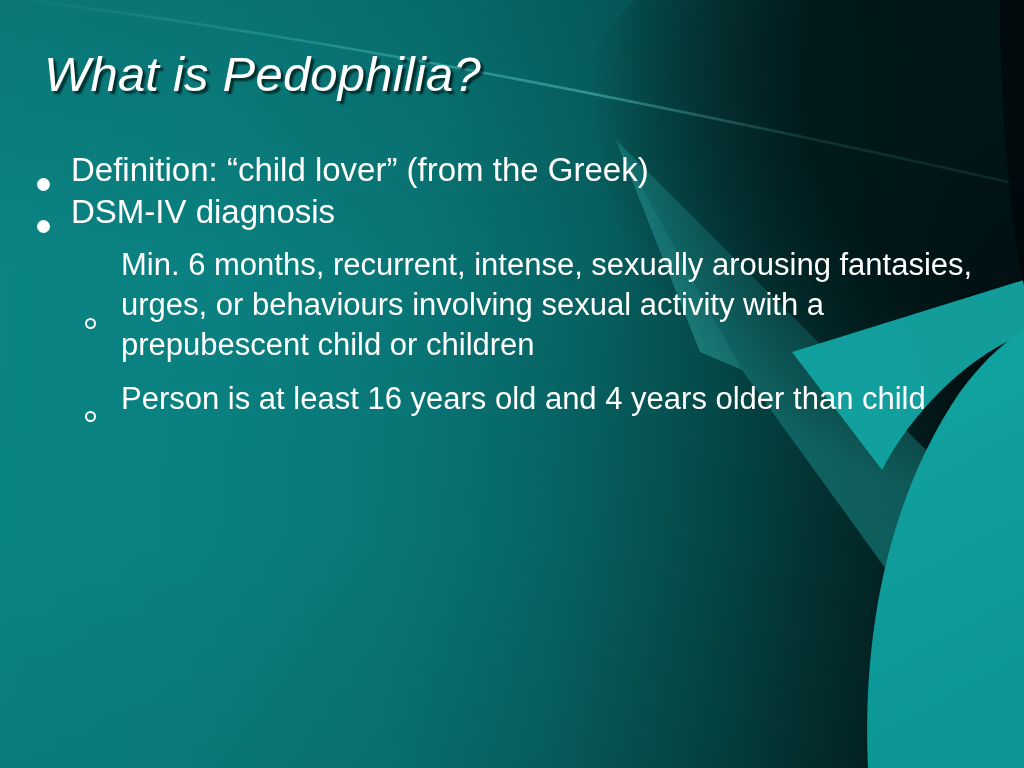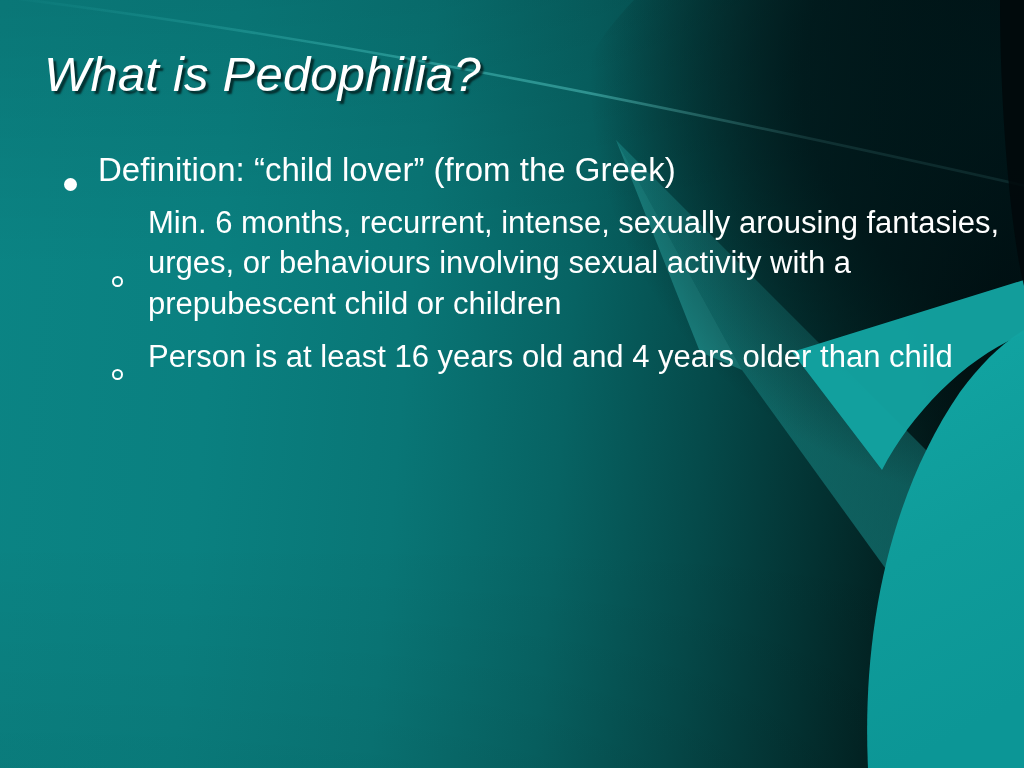--- a/index.html
+++ b/index.html
@@ -56,21 +56,21 @@
     font-weight: 400;
     color: #ffffff;
     letter-spacing: 0.2px;
     text-shadow: 3px 3px 2px rgba(0,0,0,0.62);
     white-space: nowrap;
   }
 
   
   #body {
     position: absolute;
-    left: 60px;
+    left: 33px;
     top: 150px;
     width: 952px;
   }
   .bullet {
     display: flex;
     align-items: flex-start;
     color: #ffffff;
   }
   .b-glyph {
     flex: 0 0 auto;
@@ -173,20 +173,24 @@
 
   <div id="title">What is Pedophilia?</div>
 
   <div id="body">
 
     <div class="bullet lvl1">
       <span class="b-glyph"><span class="b-dot"></span></span>
       <span class="b-text">Definition: “child lover” (from the Greek)</span>
     </div>
 
+    <div class="bullet lvl1">
+      <span class="b-glyph"><span class="b-dot"></span></span>
+      <span class="b-text">DSM-IV diagnosis</span>
+    </div>
 
     <div class="bullet lvl2">
       <span class="b-glyph"><span class="b-ring"></span></span>
       <span class="b-text">Min. 6 months, recurrent, intense, sexually arousing fantasies, urges, or behaviours involving sexual activity with a prepubescent child or children</span>
     </div>
 
 
     <div class="bullet lvl2">
       <span class="b-glyph"><span class="b-ring"></span></span>
       <span class="b-text">Person is at least 16 years old and 4 years older than child</span>

